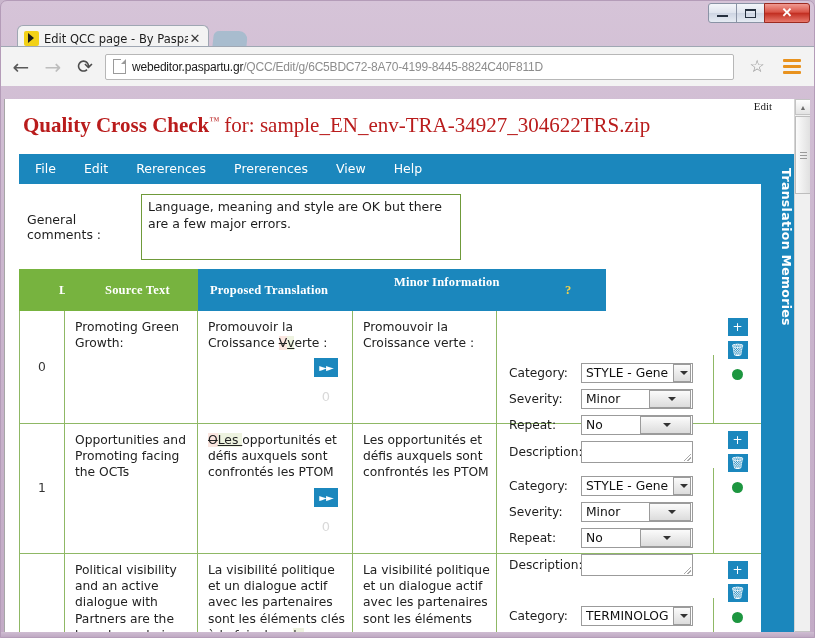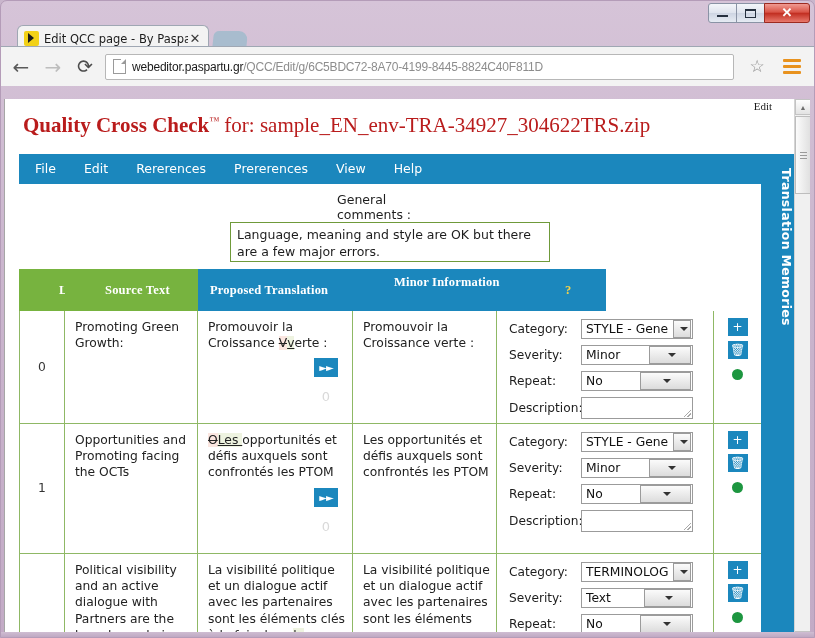--- a/index.html
+++ b/index.html
@@ -200,21 +200,21 @@
   .menuitem {
     color: #ffffff; font-size: 12.5px;
     padding: 0 14px; line-height: 30px; cursor: pointer;
     font-family: "DejaVu Sans", sans-serif;
   }
   .menuitem:first-child { padding-left: 16px; }
 
   
   #comments-row {
     position: absolute; left: 14px; top: 93px; width: 742px; height: 70px;
-    display: flex; align-items: center; flex-direction: column;
+    display: flex; align-items: center;
   }
   #comments-label {
     font-size: 12.5px; color: #1d1d1d; width: 122px; text-align: left;
     padding-left: 8px;
     font-family: "DejaVu Sans", sans-serif;
   }
   #comments-box {
     width: 320px; height: 66px;
     border: 1px solid #6f9a3a;
     background: #fff;
@@ -253,21 +253,21 @@
     font-family: "DejaVu Sans", sans-serif;
     position: relative;
     background: #fff;
   }
   .c-line  { width: 46px; border-left: 1px solid #8fb865;
              display:flex; align-items:center; justify-content:center;
              padding: 0; color:#333; }
   .c-src   { width: 133px; }
   .c-exist { width: 155px; }
   .c-prop  { width: 144px; }
-  .c-err   { width: 217px; padding: 8px 4px 6px 12px; }
+  .c-err   { width: 217px; padding: 8px 4px 6px 12px; margin-top: 44px; }
   .c-act   { width: 47px; border-right: none; padding: 7px 0 0 0;
              display:flex; flex-direction:column; align-items:center; gap:5px; }
 
   del { text-decoration: line-through; background: #fbe6e0; }
   ins { text-decoration: underline; background: #eef3e0; }
 
   .btn-fwd {
     position: absolute; right: 14px; bottom: 46px;
     width: 24px; height: 19px; background: #1b87bd;
     color: #fff; font-size: 10px; line-height: 19px; text-align: center;

